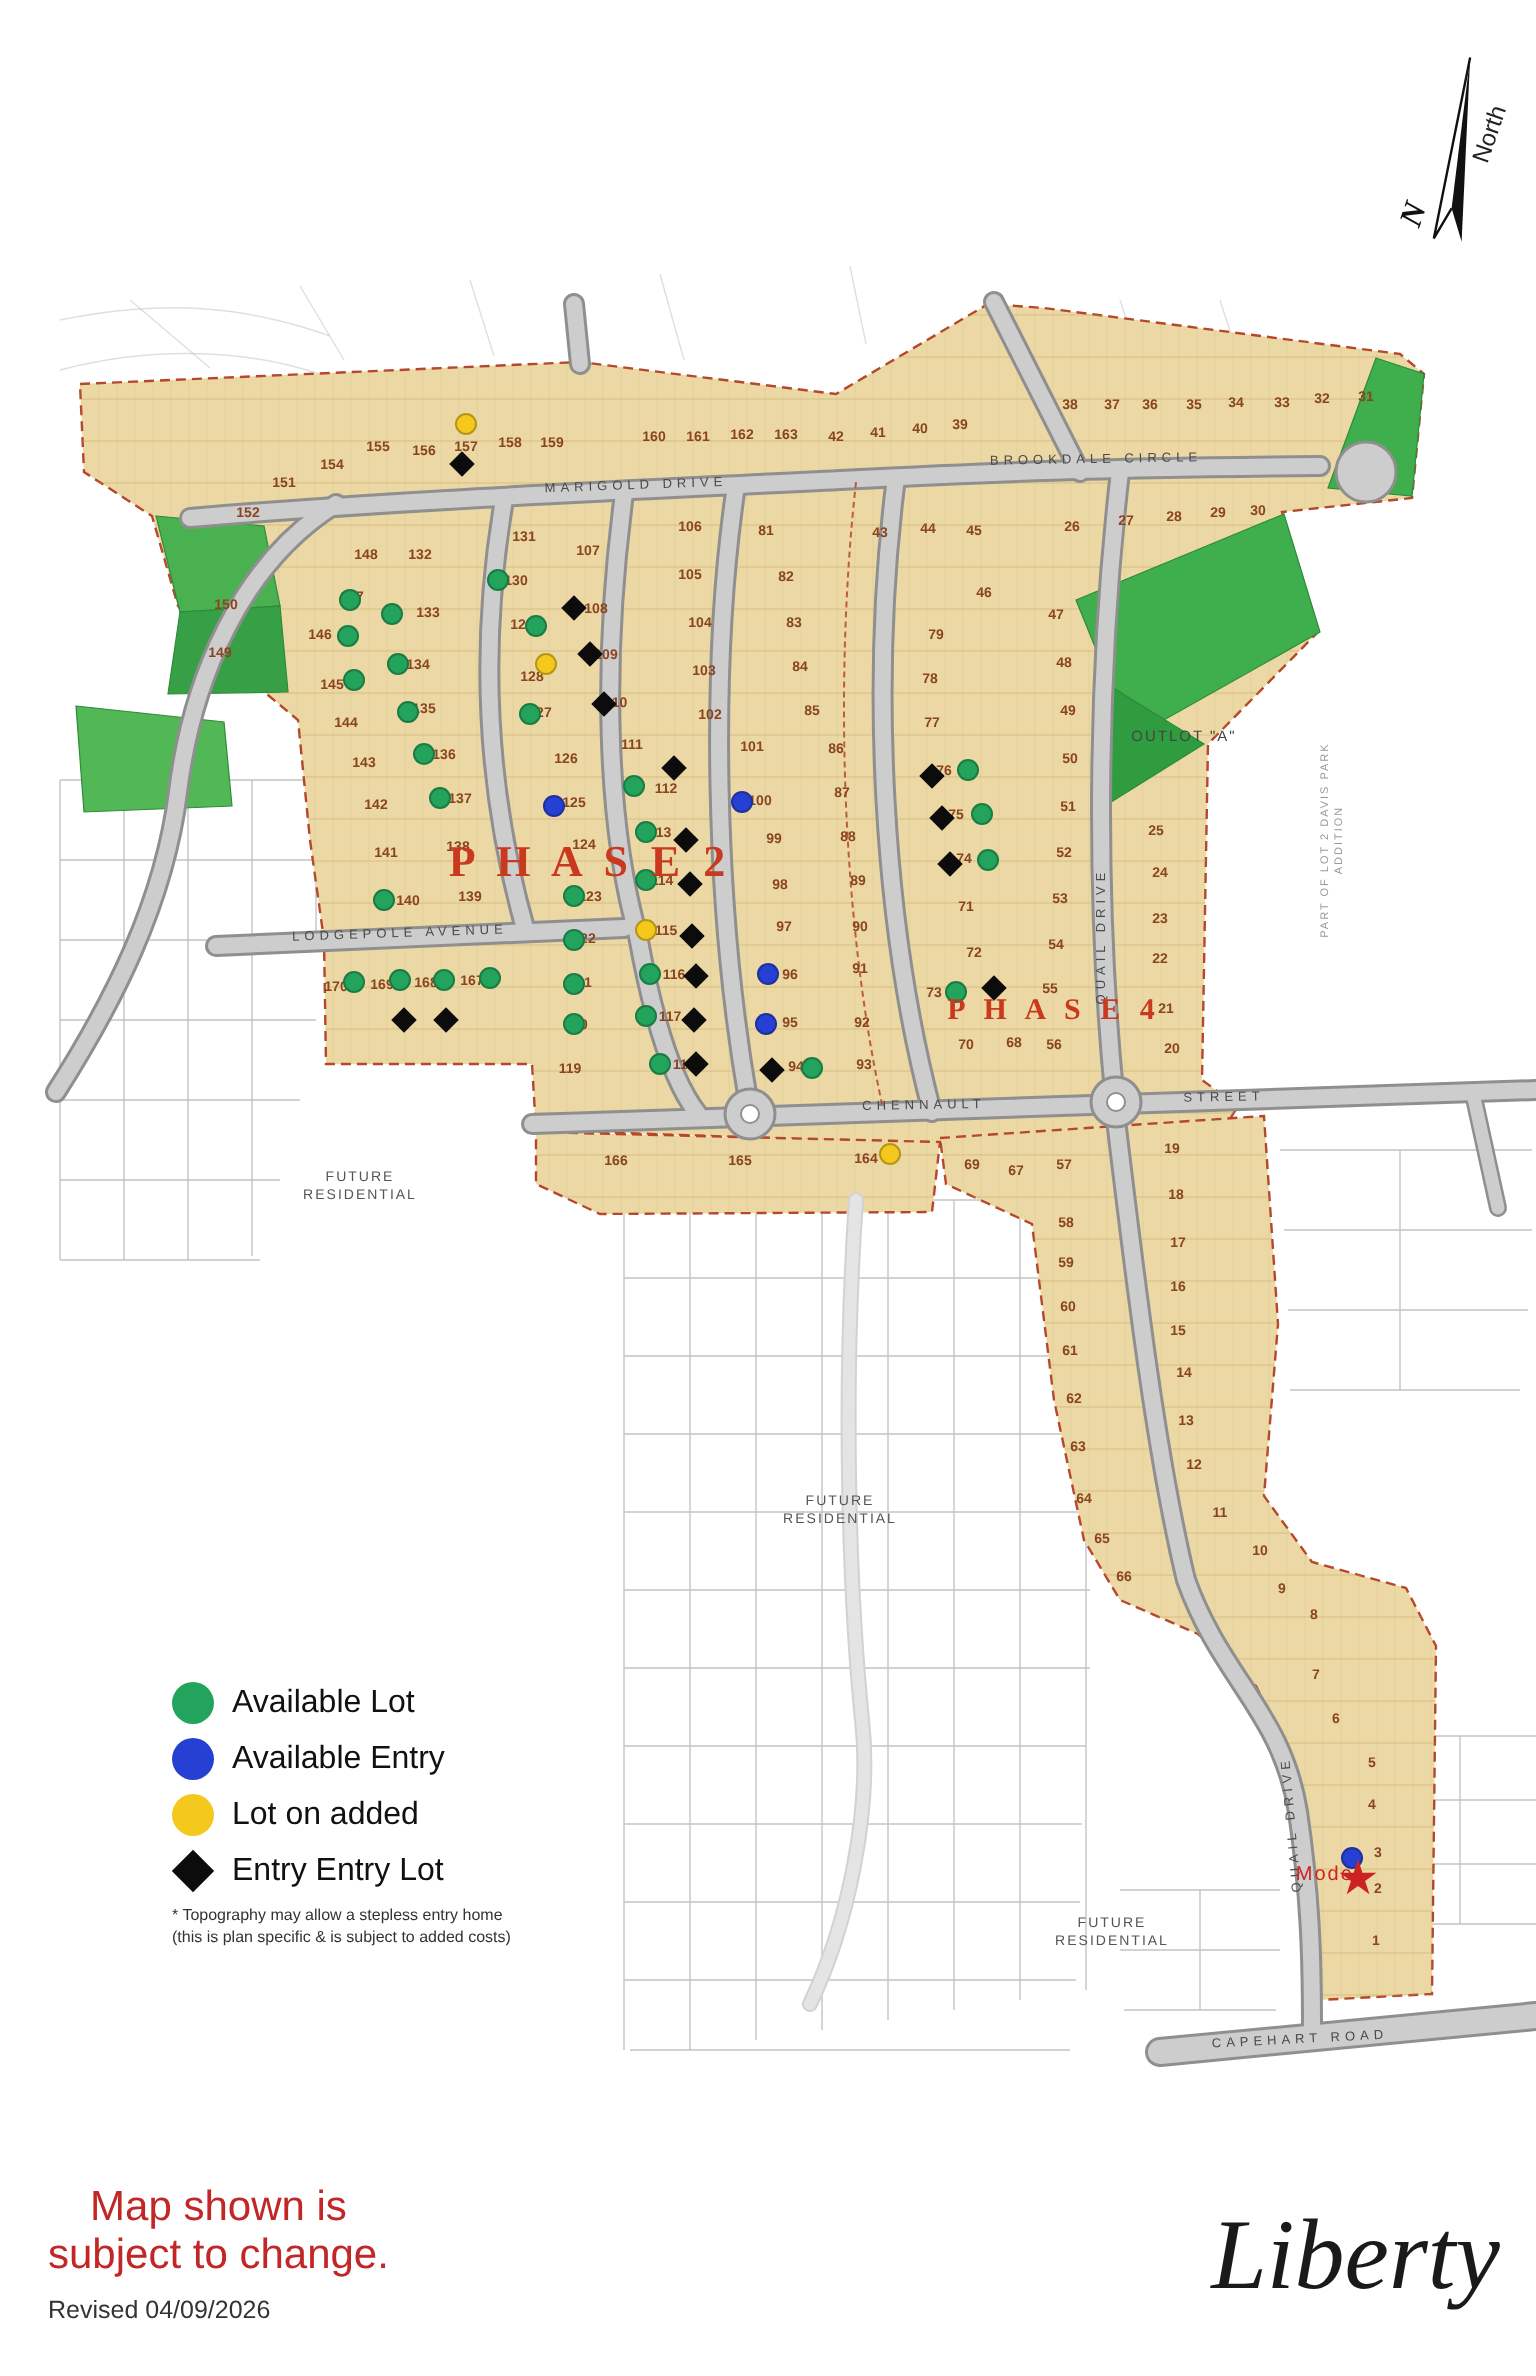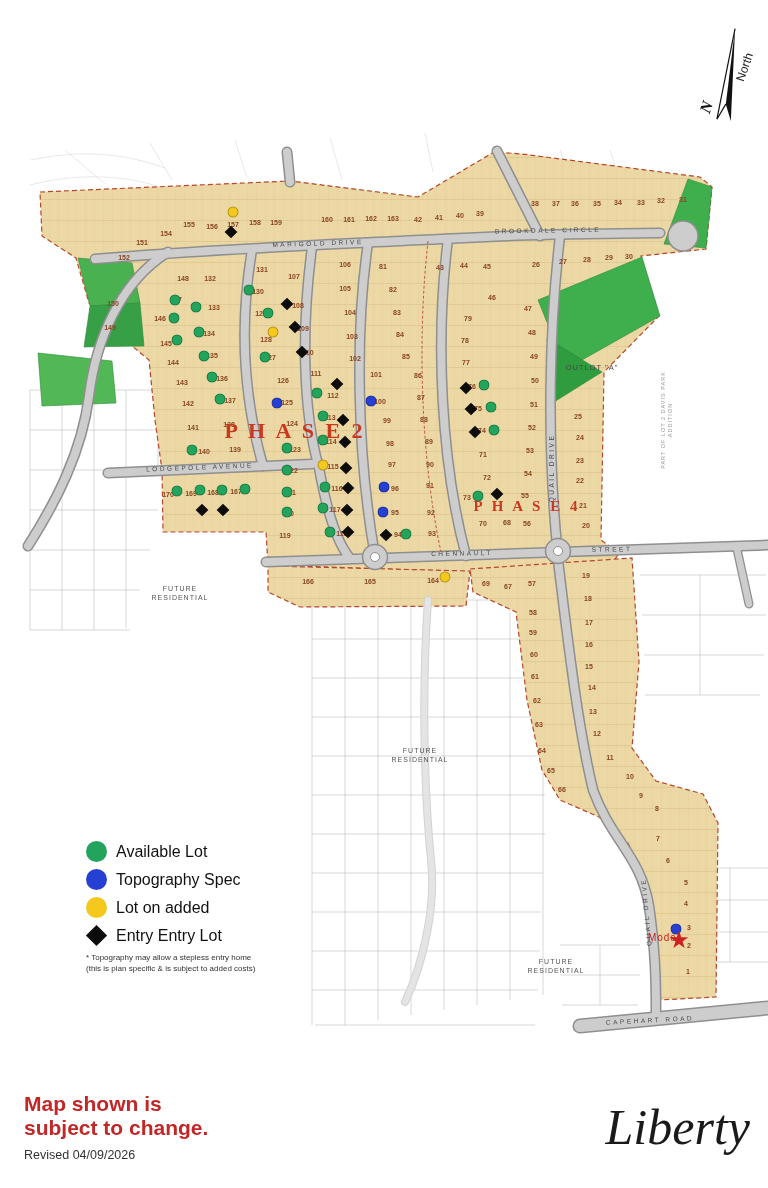--- a/index.html
+++ b/index.html
@@ -25,22 +25,22 @@
   #legend{position:absolute;left:86px;top:834px;width:250px;}
   #legend h2{margin:0 0 4px 34px;font-size:23px;font-weight:400;color:#111;
              border-bottom:2px solid #444;display:inline-block;padding:0 24px 6px 6px;}
   .legend-item{display:flex;align-items:center;margin:7px 0;}
   .legend-swatch{width:21px;height:21px;border-radius:50%;margin-right:9px;flex:0 0 auto;}
   .legend-swatch.diamond-swatch{width:15px;height:15px;border-radius:0;transform:rotate(45deg);
              margin:3px 12px 3px 3px;}
   .legend-label{font-size:16px;color:#111;}
   #legend .footnote{font-size:8px;color:#333;line-height:1.35;margin-top:3px;width:170px;}
   
-  #notice{position:absolute;left:24px;top:1092px;color:#c22727;font-weight:700;
-          font-size:21px;line-height:1.15;}
+  #notice{position:absolute;left:24px;top:1092px;color:#c22727;font-weight:400;
+          font-size:21px;line-height:1.15;text-align:center;}
   #revised{position:absolute;left:24px;top:1148px;color:#333;font-size:12.5px;}
   #brand{position:absolute;right:18px;top:1098px;font-family:"Liberation Serif",serif;
          font-style:italic;font-size:50px;color:#1a1a1a;}
   #north{position:absolute;right:8px;top:22px;}
 </style>
 </head>
 <body>
 
 <div id="stage">
 
@@ -394,21 +394,21 @@
   </svg>
 
   <div id="legend">
     <div id="legend-items">
         <div class="legend-item">
           <span class="legend-swatch" style="background: rgb(35, 164, 92);"></span>
           <span class="legend-label">Available Lot</span>
         </div>
         <div class="legend-item">
           <span class="legend-swatch" style="background: rgb(38, 64, 212);"></span>
-          <span class="legend-label">Topography Spec</span>
+          <span class="legend-label">Available Entry</span>
         </div>
         <div class="legend-item">
           <span class="legend-swatch" style="background: rgb(244, 200, 28);"></span>
           <span class="legend-label">Lot on added</span>
         </div>
         <div class="legend-item">
           <span class="legend-swatch diamond-swatch" style="background: rgb(12, 12, 12);"></span>
           <span class="legend-label">Entry Entry Lot</span>
         </div>
       </div>

